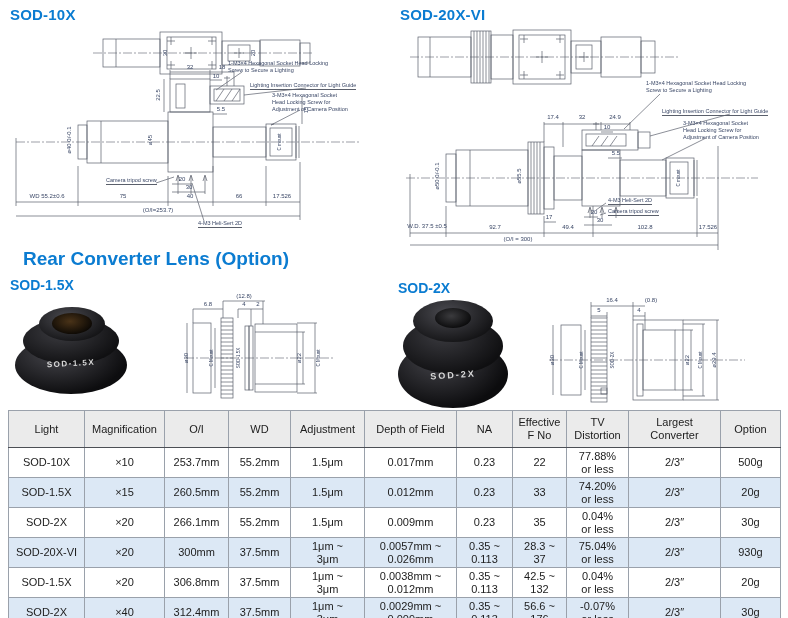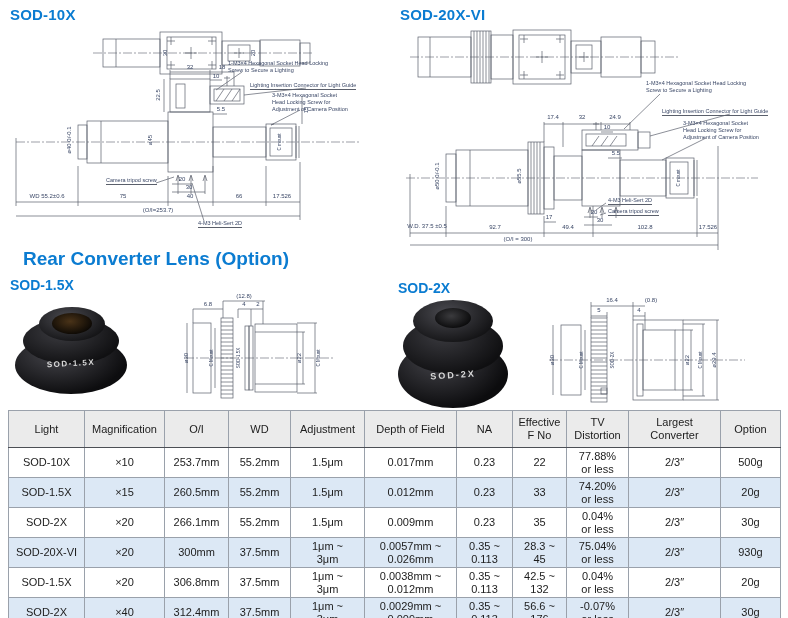--- a/index.html
+++ b/index.html
@@ -331,21 +331,21 @@
         <td>×20</td>
         <td>300mm</td>
         <td>37.5mm</td>
         <td>1μm ~
 3μm</td>
         <td>0.0057mm ~
 0.026mm</td>
         <td>0.35 ~
 0.113</td>
         <td>28.3 ~
-45</td>
+37</td>
         <td>75.04%
 or less</td>
         <td>2/3″</td>
         <td>930g</td>
       </tr>
       <tr>
         <td>SOD-1.5X</td>
         <td>×20</td>
         <td>306.8mm</td>
         <td>37.5mm</td>

